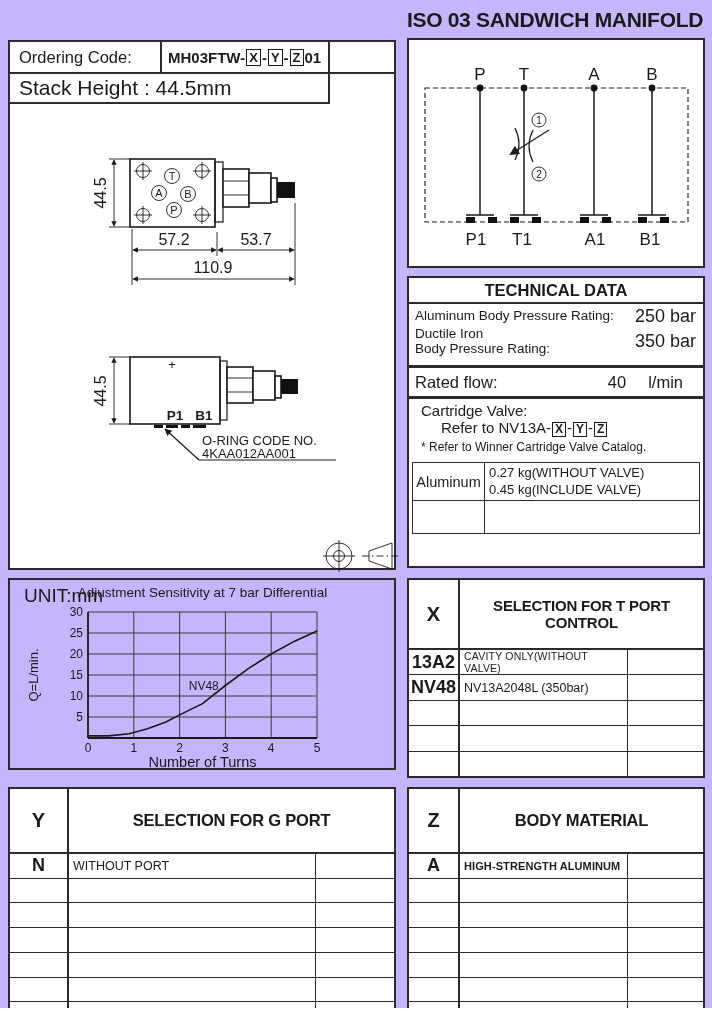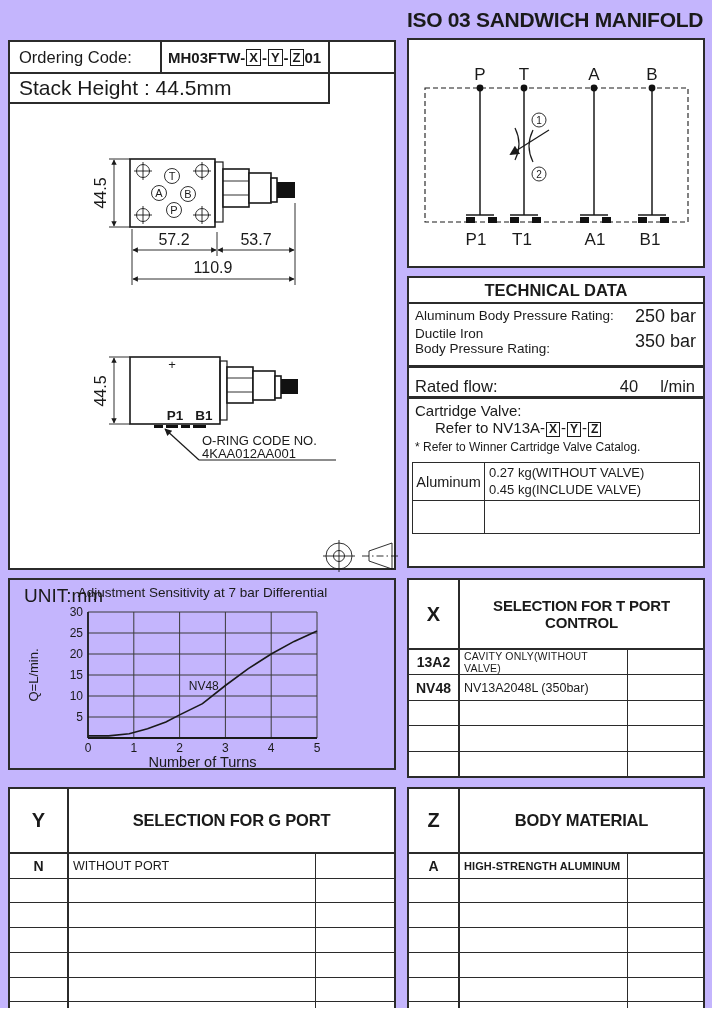--- a/index.html
+++ b/index.html
@@ -27,43 +27,43 @@
 
   .unit-label { position:absolute; left:14px; top:543px; font-size:19px; }
 
   
   .tech-title { height:26px; line-height:25px; text-align:center; font-weight:bold; font-size:16.5px;
     border-bottom:2px solid #2b2b2b; }
   .tech-press { height:64px; border-bottom:3px solid #2b2b2b; padding:2px 7px 2px 6px; display:flex; flex-direction:column; justify-content:flex-start; }
   .tp-row { display:flex; justify-content:space-between; align-items:center; }
   .tp-label { font-size:13.5px; line-height:1.1; }
   .tp-value { font-size:18px; white-space:nowrap; }
-  .tech-flow { height:31px; border-bottom:3px solid #2b2b2b; display:flex; align-items:flex-end; padding:0 8px 0 6px; font-size:16.5px; }
+  .tech-flow { height:31px; border-bottom:3px solid #2b2b2b; display:flex; align-items:center; padding:0 20px 0 6px; font-size:16.5px; }
   .flow-val { margin-left:auto; margin-right:22px; }
-  .tech-cart { padding:3px 6px 0 6px; font-size:15px; }
+  .tech-cart { padding:3px 6px 0 12px; font-size:15px; }
   .cart-ref { padding-left:20px; white-space:nowrap; }
   .cart-note { font-size:12px; margin-top:3px; }
   .weight-table { position:absolute; left:3px; right:3px; top:184px; height:72px; border:1.5px solid #2b2b2b; display:flex; flex-direction:column; }
   .wrow { display:flex; flex:1; }
   .wrow.first { border-bottom:1.5px solid #2b2b2b; flex:0 0 38px; }
   .wmat { width:72px; border-right:1.5px solid #2b2b2b; display:flex; align-items:center; justify-content:center; font-size:14.5px; }
   .wvals { flex:1; padding:2px 0 0 4px; font-size:13px; line-height:1.3; white-space:nowrap; }
   .foot-note { position:absolute; left:8px; top:261px; font-size:12.5px; line-height:1.18; }
   .fn2 { padding-left:5px; }
 
   
   .sel-table { position:absolute; border:2px solid #2b2b2b; background:#fff; display:flex; flex-direction:column; }
   .sel-header { display:grid; grid-template-columns:var(--kw) 1fr; border-bottom:2px solid #2b2b2b; }
   .sel-header .hkey { border-right:2px solid #2b2b2b; display:flex; align-items:center; justify-content:center;
     font-weight:bold; font-size:20px; }
   .sel-header .htitle { display:flex; align-items:center; justify-content:center; font-weight:bold; font-size:15px; letter-spacing:-0.2px;text-align:center; }
   .sel-row { display:grid; grid-template-columns:var(--kw) 1fr var(--xw); border-bottom:1.5px solid #2b2b2b; flex:1; }
   .sel-row:last-child { border-bottom:none; }
   .sel-row .ckey { border-right:2px solid #2b2b2b; display:flex; align-items:center; justify-content:center;
-    font-weight:bold; font-size:14px; }
+    font-weight:bold; font-size:18px; }
   .sel-row .cdesc { border-right:1.5px solid #2b2b2b; display:flex; align-items:center; padding-left:4px; }
   .sel-row .cextra { }
   .desc-xs { font-size:10.5px; letter-spacing:0.2px; }
   .desc-sm { font-size:12.5px; }
   .desc-bold { font-size:11px; font-weight:bold; letter-spacing:0.1px; }
 
   
   .chart-box { position:absolute; left:8px; top:578px; width:388px; height:192px; border:2px solid #2b2b2b; }
   .chart-box svg { display:block; }
   .grid { stroke:#3a3a3a; stroke-width:1; }

